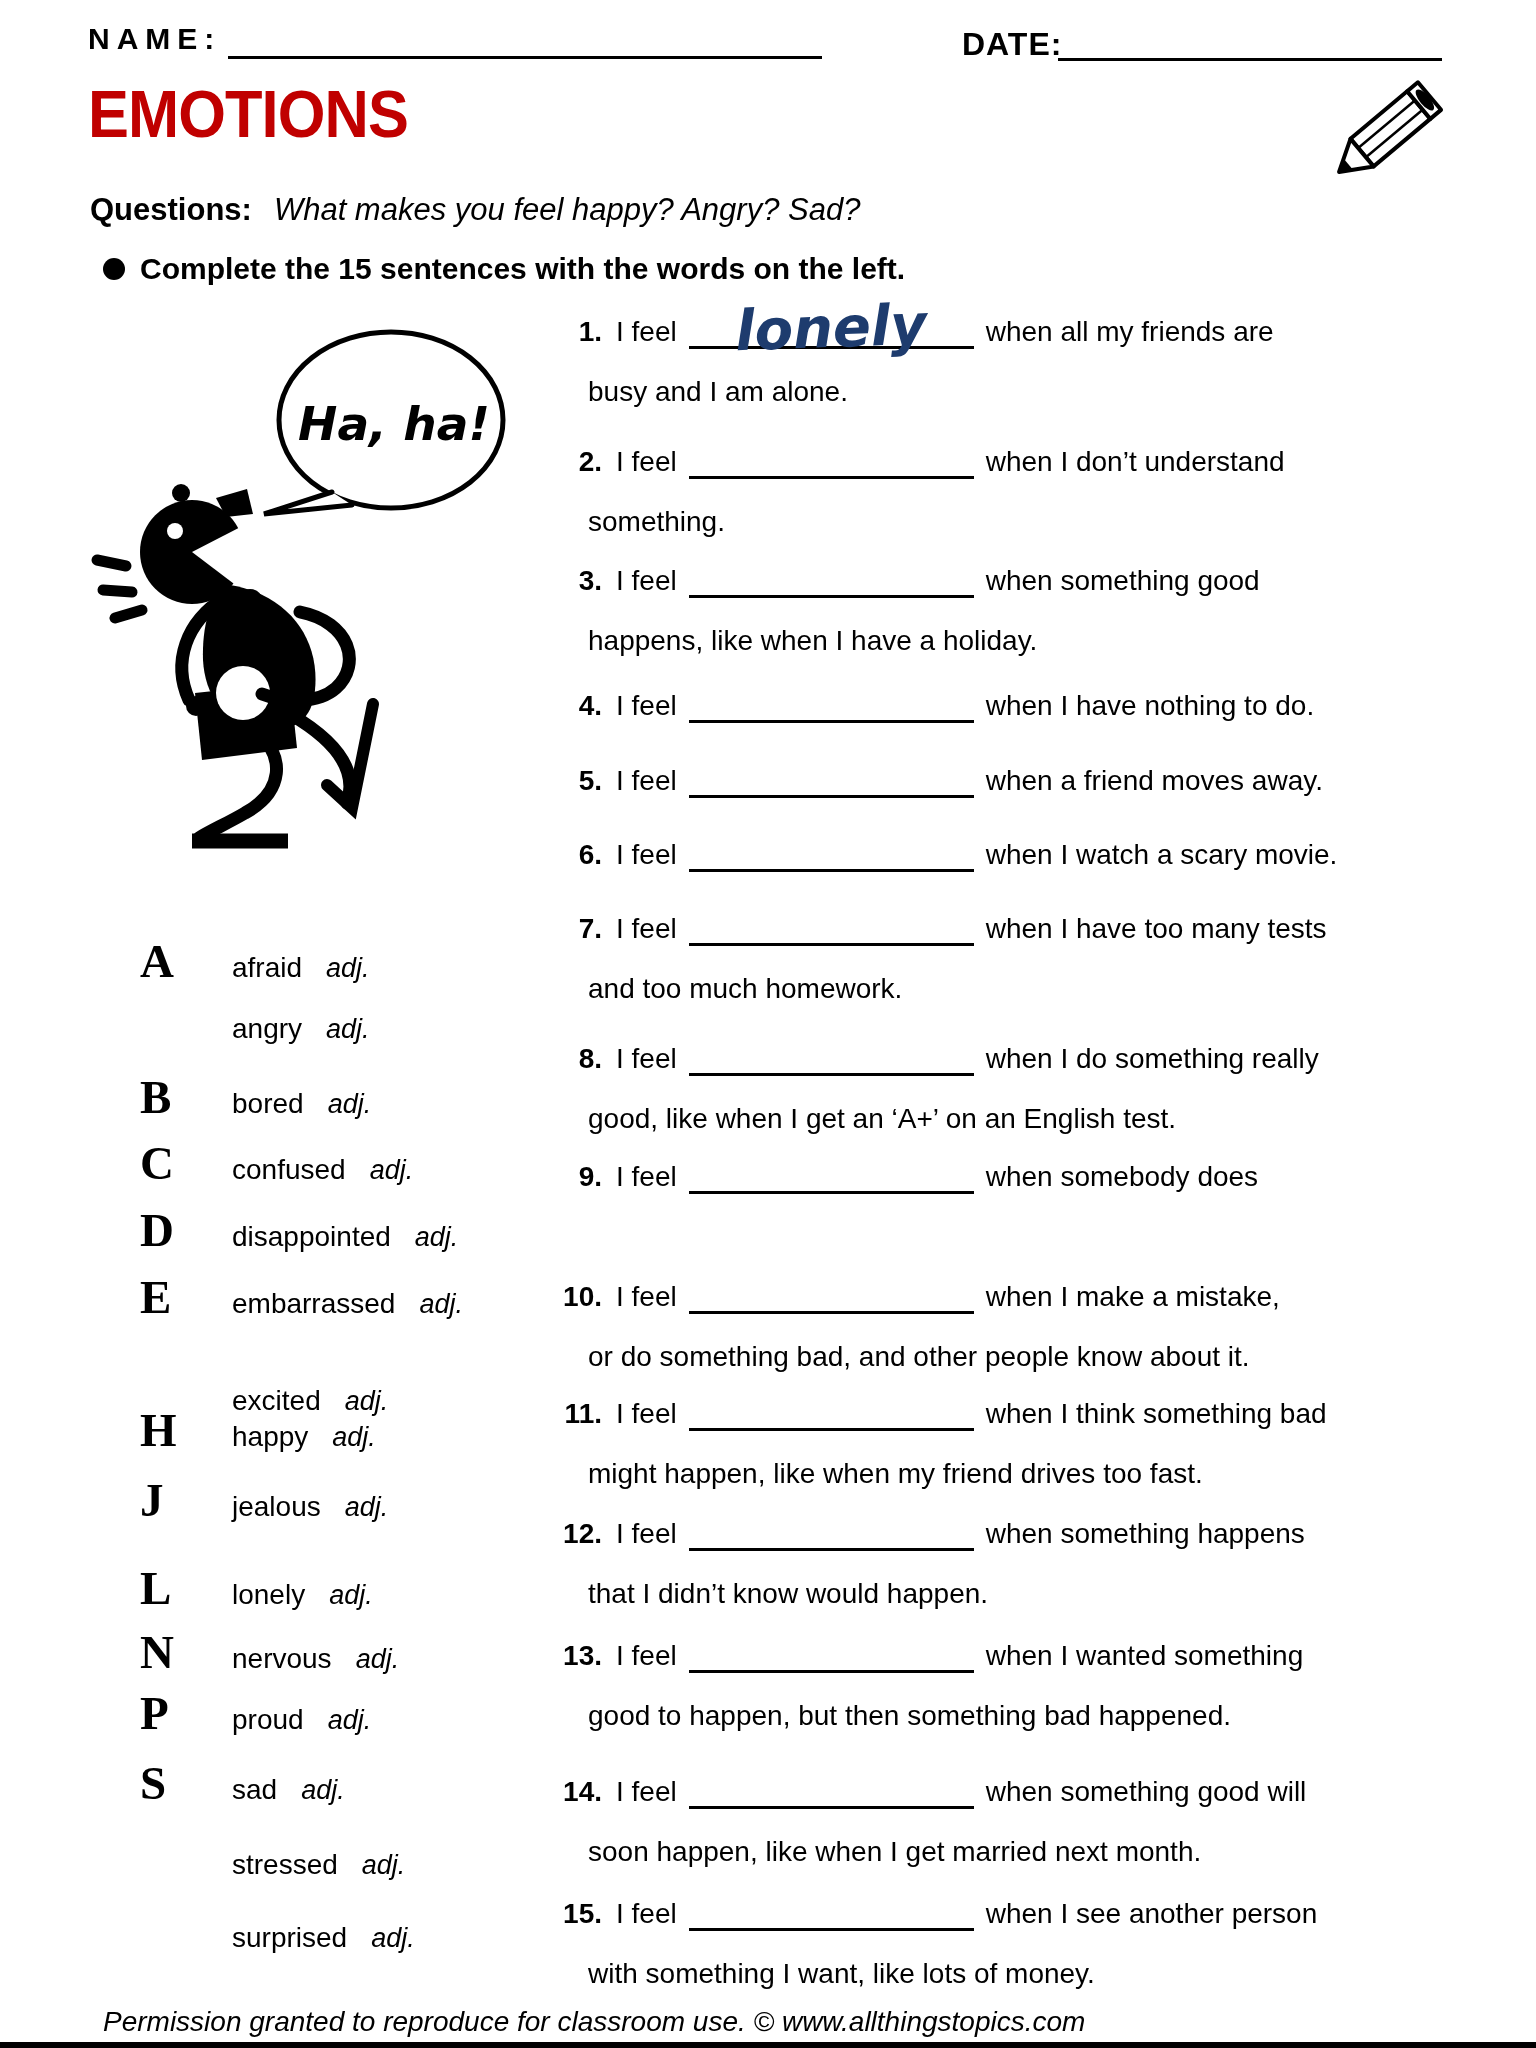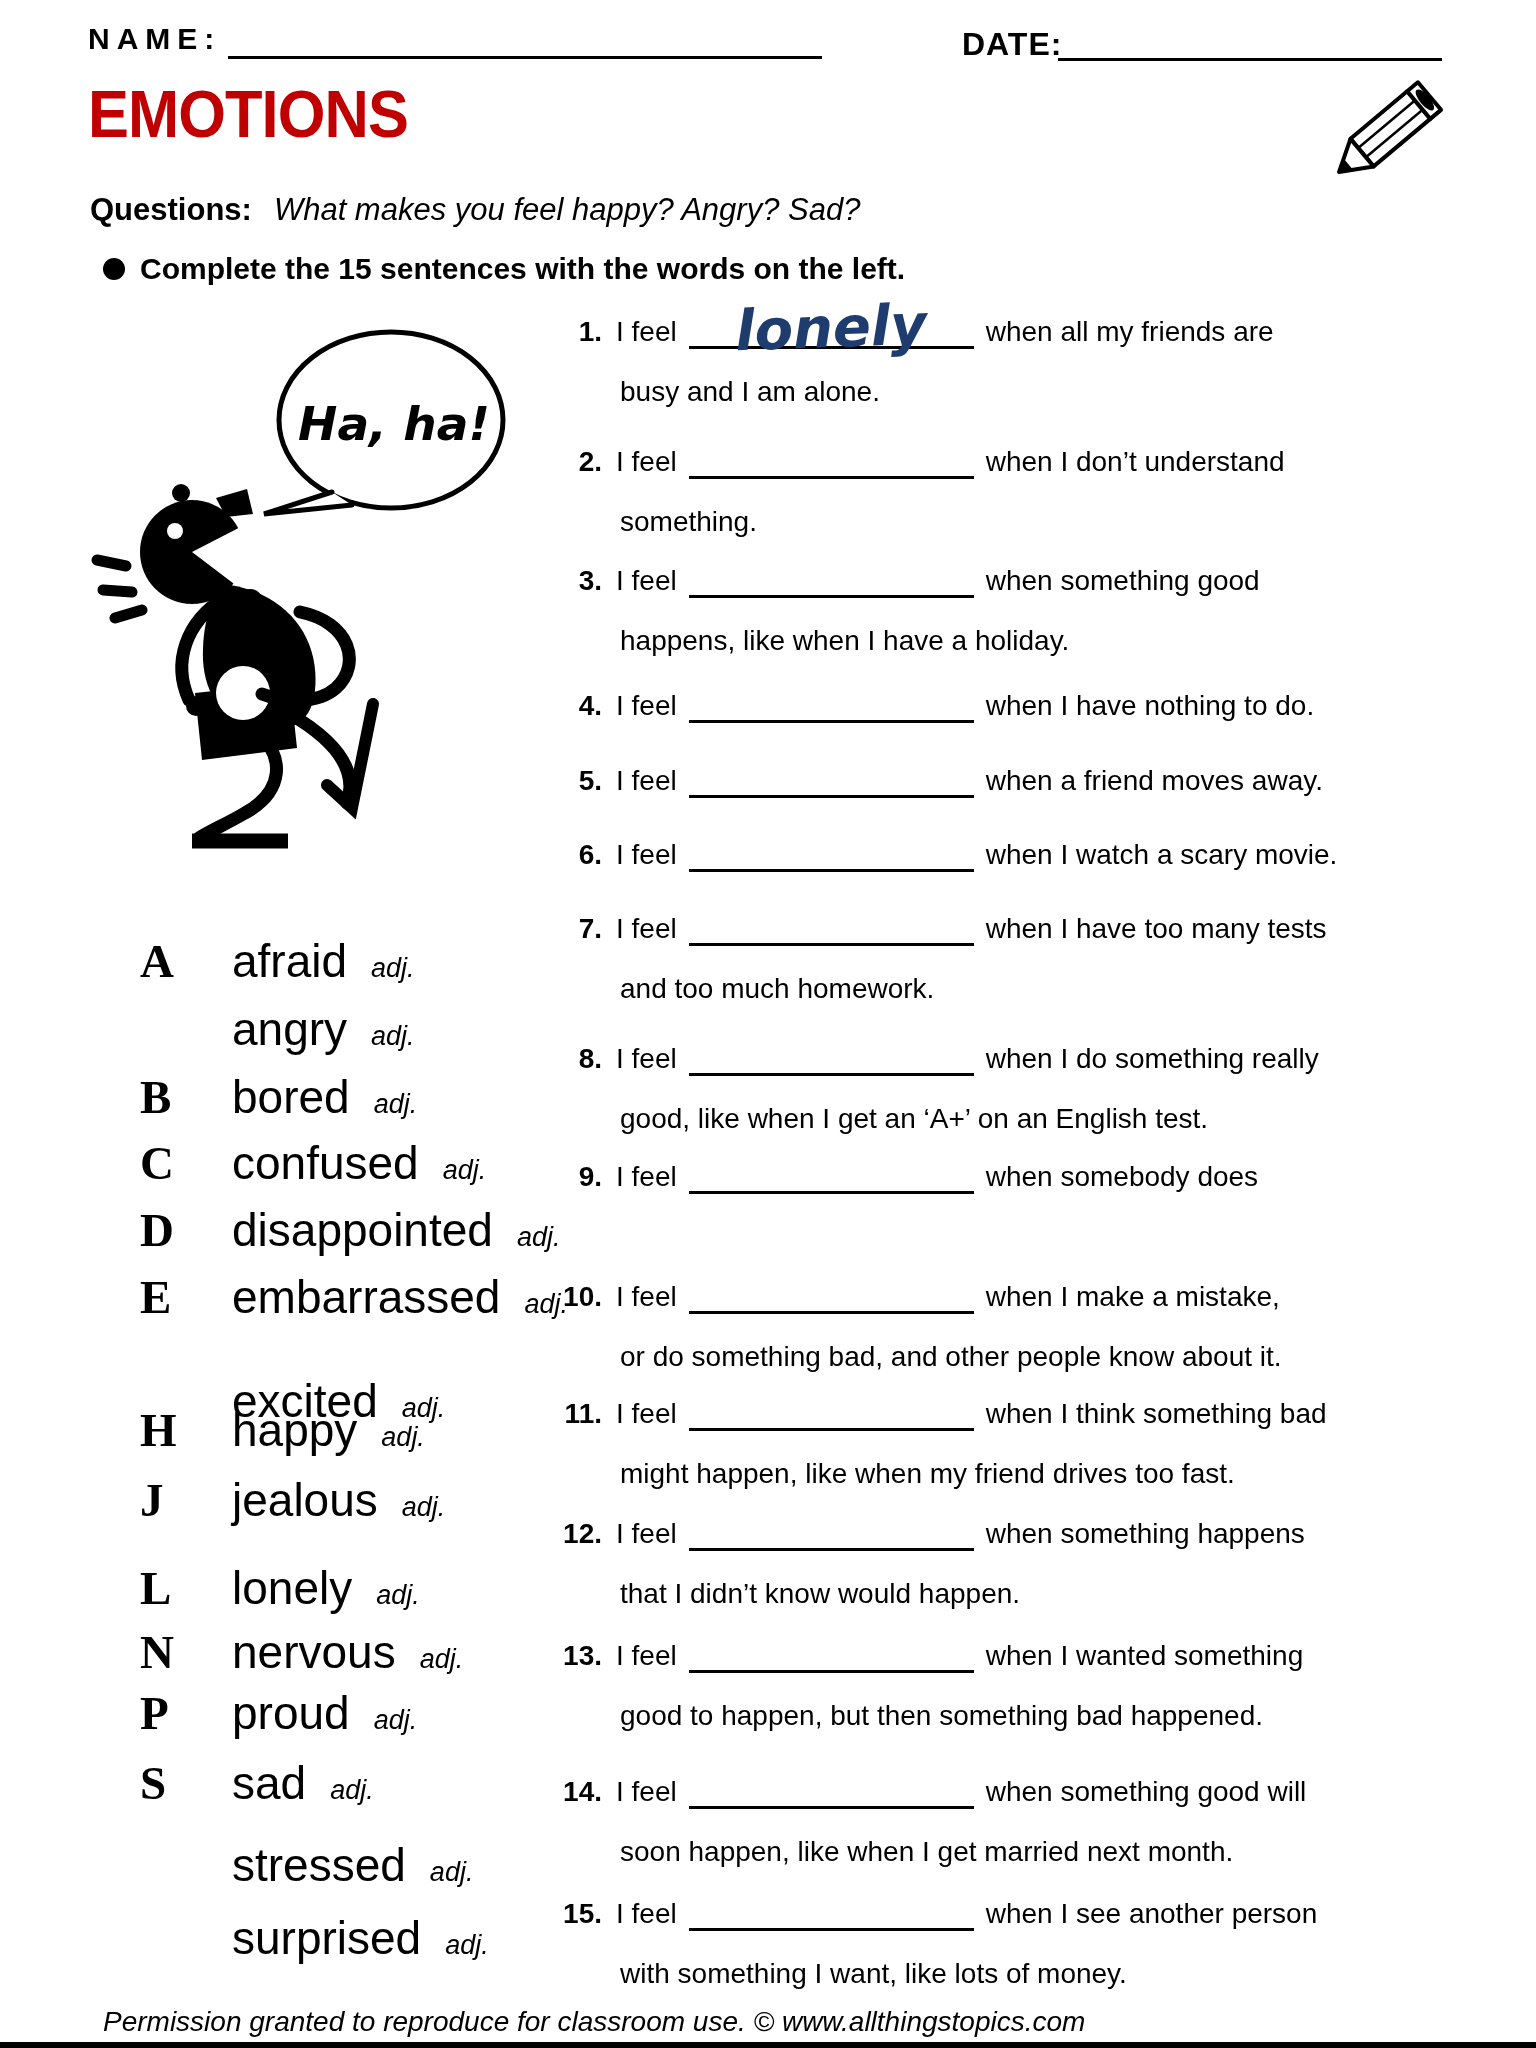--- a/index.html
+++ b/index.html
@@ -25,31 +25,31 @@
   .instruction{left:140px;top:252px;font-size:30px;font-weight:700;white-space:nowrap;}
   
   .cartoon{left:60px;top:280px;}
   .bubble-text{font-family:"DejaVu Sans",sans-serif;font-style:italic;font-weight:700;font-size:47px;}
   
   .pencil{left:1322px;top:58px;}
   
   .wl-row{position:absolute;left:140px;white-space:nowrap;line-height:46px;}
   .wl-letter{display:inline-block;width:92px;font-family:"Liberation Serif",serif;
              font-weight:700;font-size:47px;}
-  .wl-word{font-size:46px;margin-top:48px;}
+  .wl-word{font-size:28px;margin-top:48px;}
   .wl-pos{font-size:27px;font-style:italic;margin-left:24px;}
   
   .sentence{position:absolute;left:520px;font-size:28px;line-height:60px;white-space:nowrap;}
   .num{display:inline-block;width:82px;text-align:right;font-weight:700;margin-right:14px;}
   .blank{display:inline-block;width:285px;height:36px;margin:0 12px;
          border-bottom:3px solid #000;vertical-align:-8px;position:relative;}
   .hand{position:absolute;left:50%;bottom:-12px;transform:translateX(-50%) rotate(-2deg);
         font-family:"DejaVu Sans",sans-serif;font-style:italic;font-weight:700;
         font-size:56px;color:#1e3c6e;}
-  .l2{display:block;margin-left:100px;}
+  .l2{display:block;margin-left:68px;}
   
   .footer{left:103px;top:2006px;font-size:28px;font-style:italic;white-space:nowrap;}
   .bottom-bar{left:0;top:2042px;width:1536px;height:6px;background:#000;}
 </style>
 </head>
 <body>
 
 <div class="abs name-label">NAME:</div>
 <div class="abs name-line"></div>
 <div class="abs date-label">DATE:</div>

